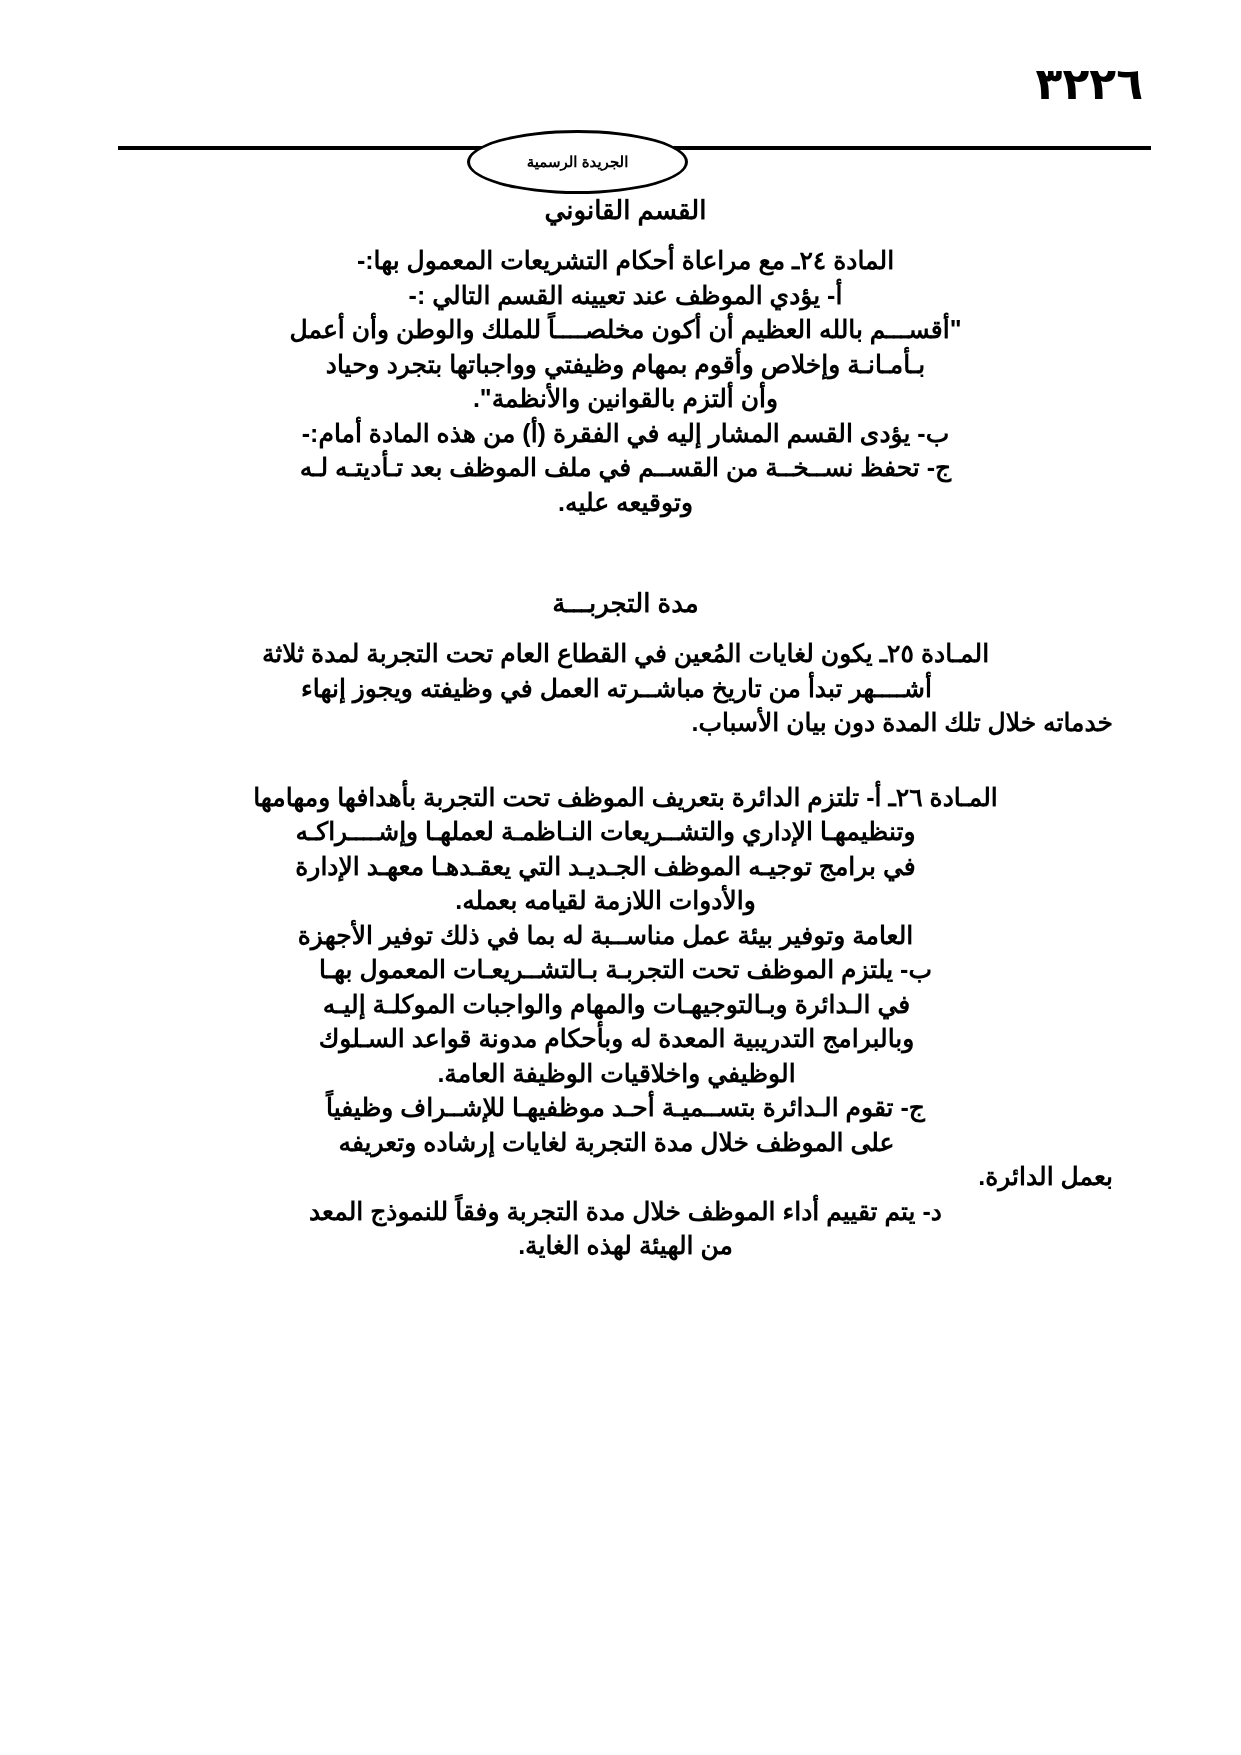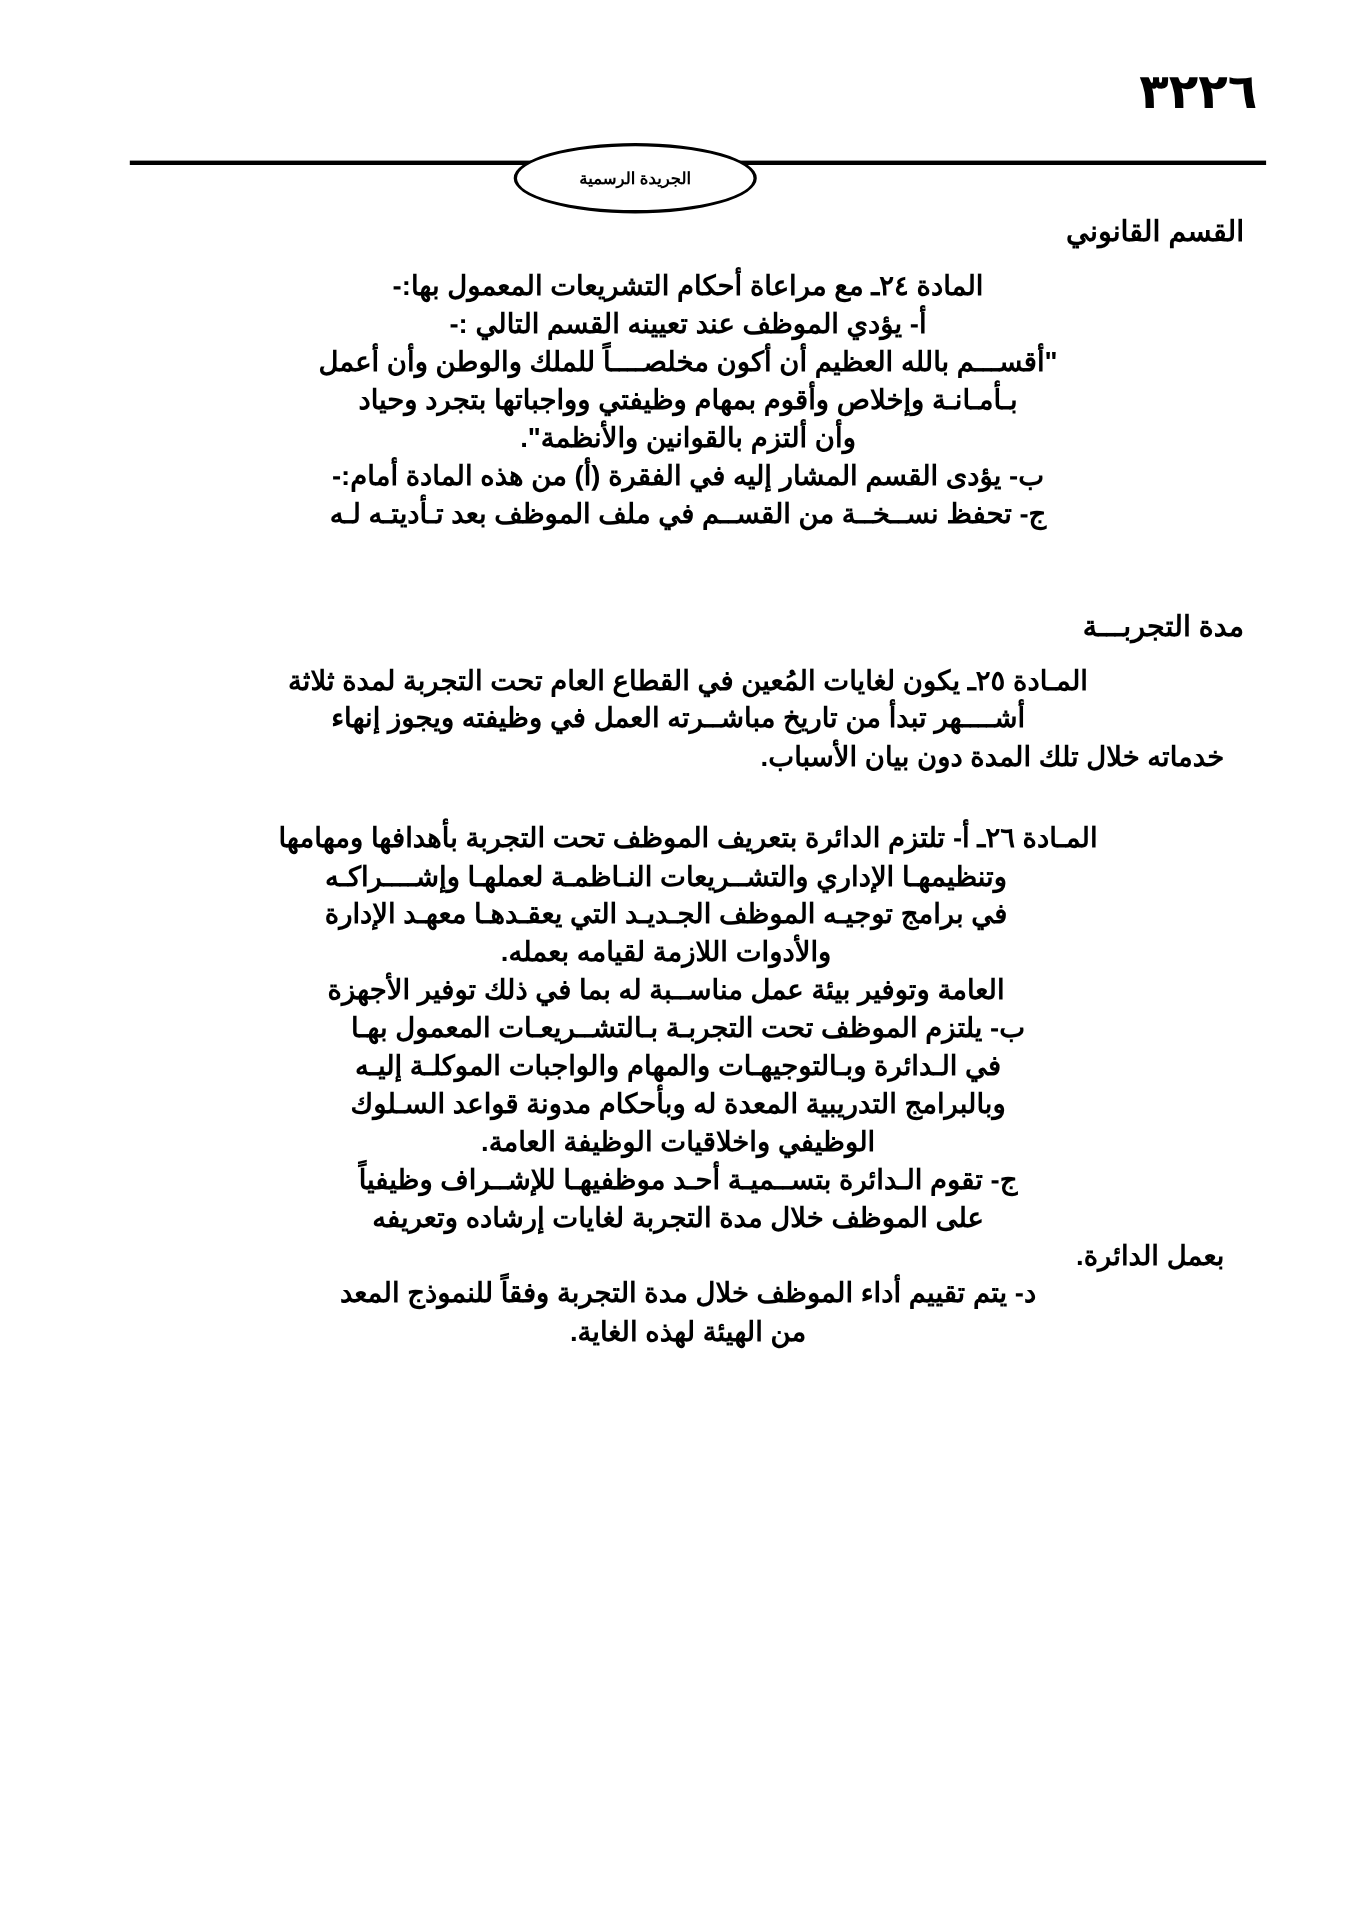--- a/index.html
+++ b/index.html
@@ -72,21 +72,21 @@
   .content {
     position: absolute;
     top: 195px;
     right: 0;
     left: 0;
     padding: 0 110px 0 120px;
     direction: rtl;
     text-align: justify;
   }
   .section-title {
-    text-align: right;
+    text-align: center;
     font-size: 26px;
     font-weight: bold;
     margin: 0 0 18px 0;
     letter-spacing: 0px;
   }
   .section-title.spaced {
     letter-spacing: 1px;
     margin-top: 42px;
   }
   p.para {
@@ -138,20 +138,21 @@
     <p class="para centered">أ- يؤدي الموظف عند تعيينه القسم التالي :-</p>
 
     <p class="para quote">"أقســـم بالله العظيم أن أكون مخلصــــاً للملك والوطن وأن أعمل</p>
     <p class="para quote">بـأمـانـة وإخلاص وأقوم بمهام وظيفتي وواجباتها بتجرد وحياد</p>
     <p class="para quote centered">وأن ألتزم بالقوانين والأنظمة".</p>
 
     <p class="para centered">ب- يؤدى القسم المشار إليه في الفقرة (أ) من هذه المادة أمام:-</p>
 
 
     <p class="para">ج- تحفظ نســخــة من القســم في ملف الموظف بعد تـأديتـه لـه</p>
+    <p class="para centered">وتوقيعه عليه.</p>
 
     <div class="block-gap"></div>
 
     <div class="section-title spaced">مدة التجربـــة</div>
 
     <p class="para">المـادة ٢٥ـ يكون لغايات المُعين في القطاع العام تحت التجربة لمدة ثلاثة</p>
     <p class="para indent-1">أشــــهر تبدأ من تاريخ مباشــرته العمل في وظيفته ويجوز إنهاء</p>
     <p class="para indent-1 last-right">خدماته خلال تلك المدة دون بيان الأسباب.</p>
 
     <div class="block-gap-lg"></div>

